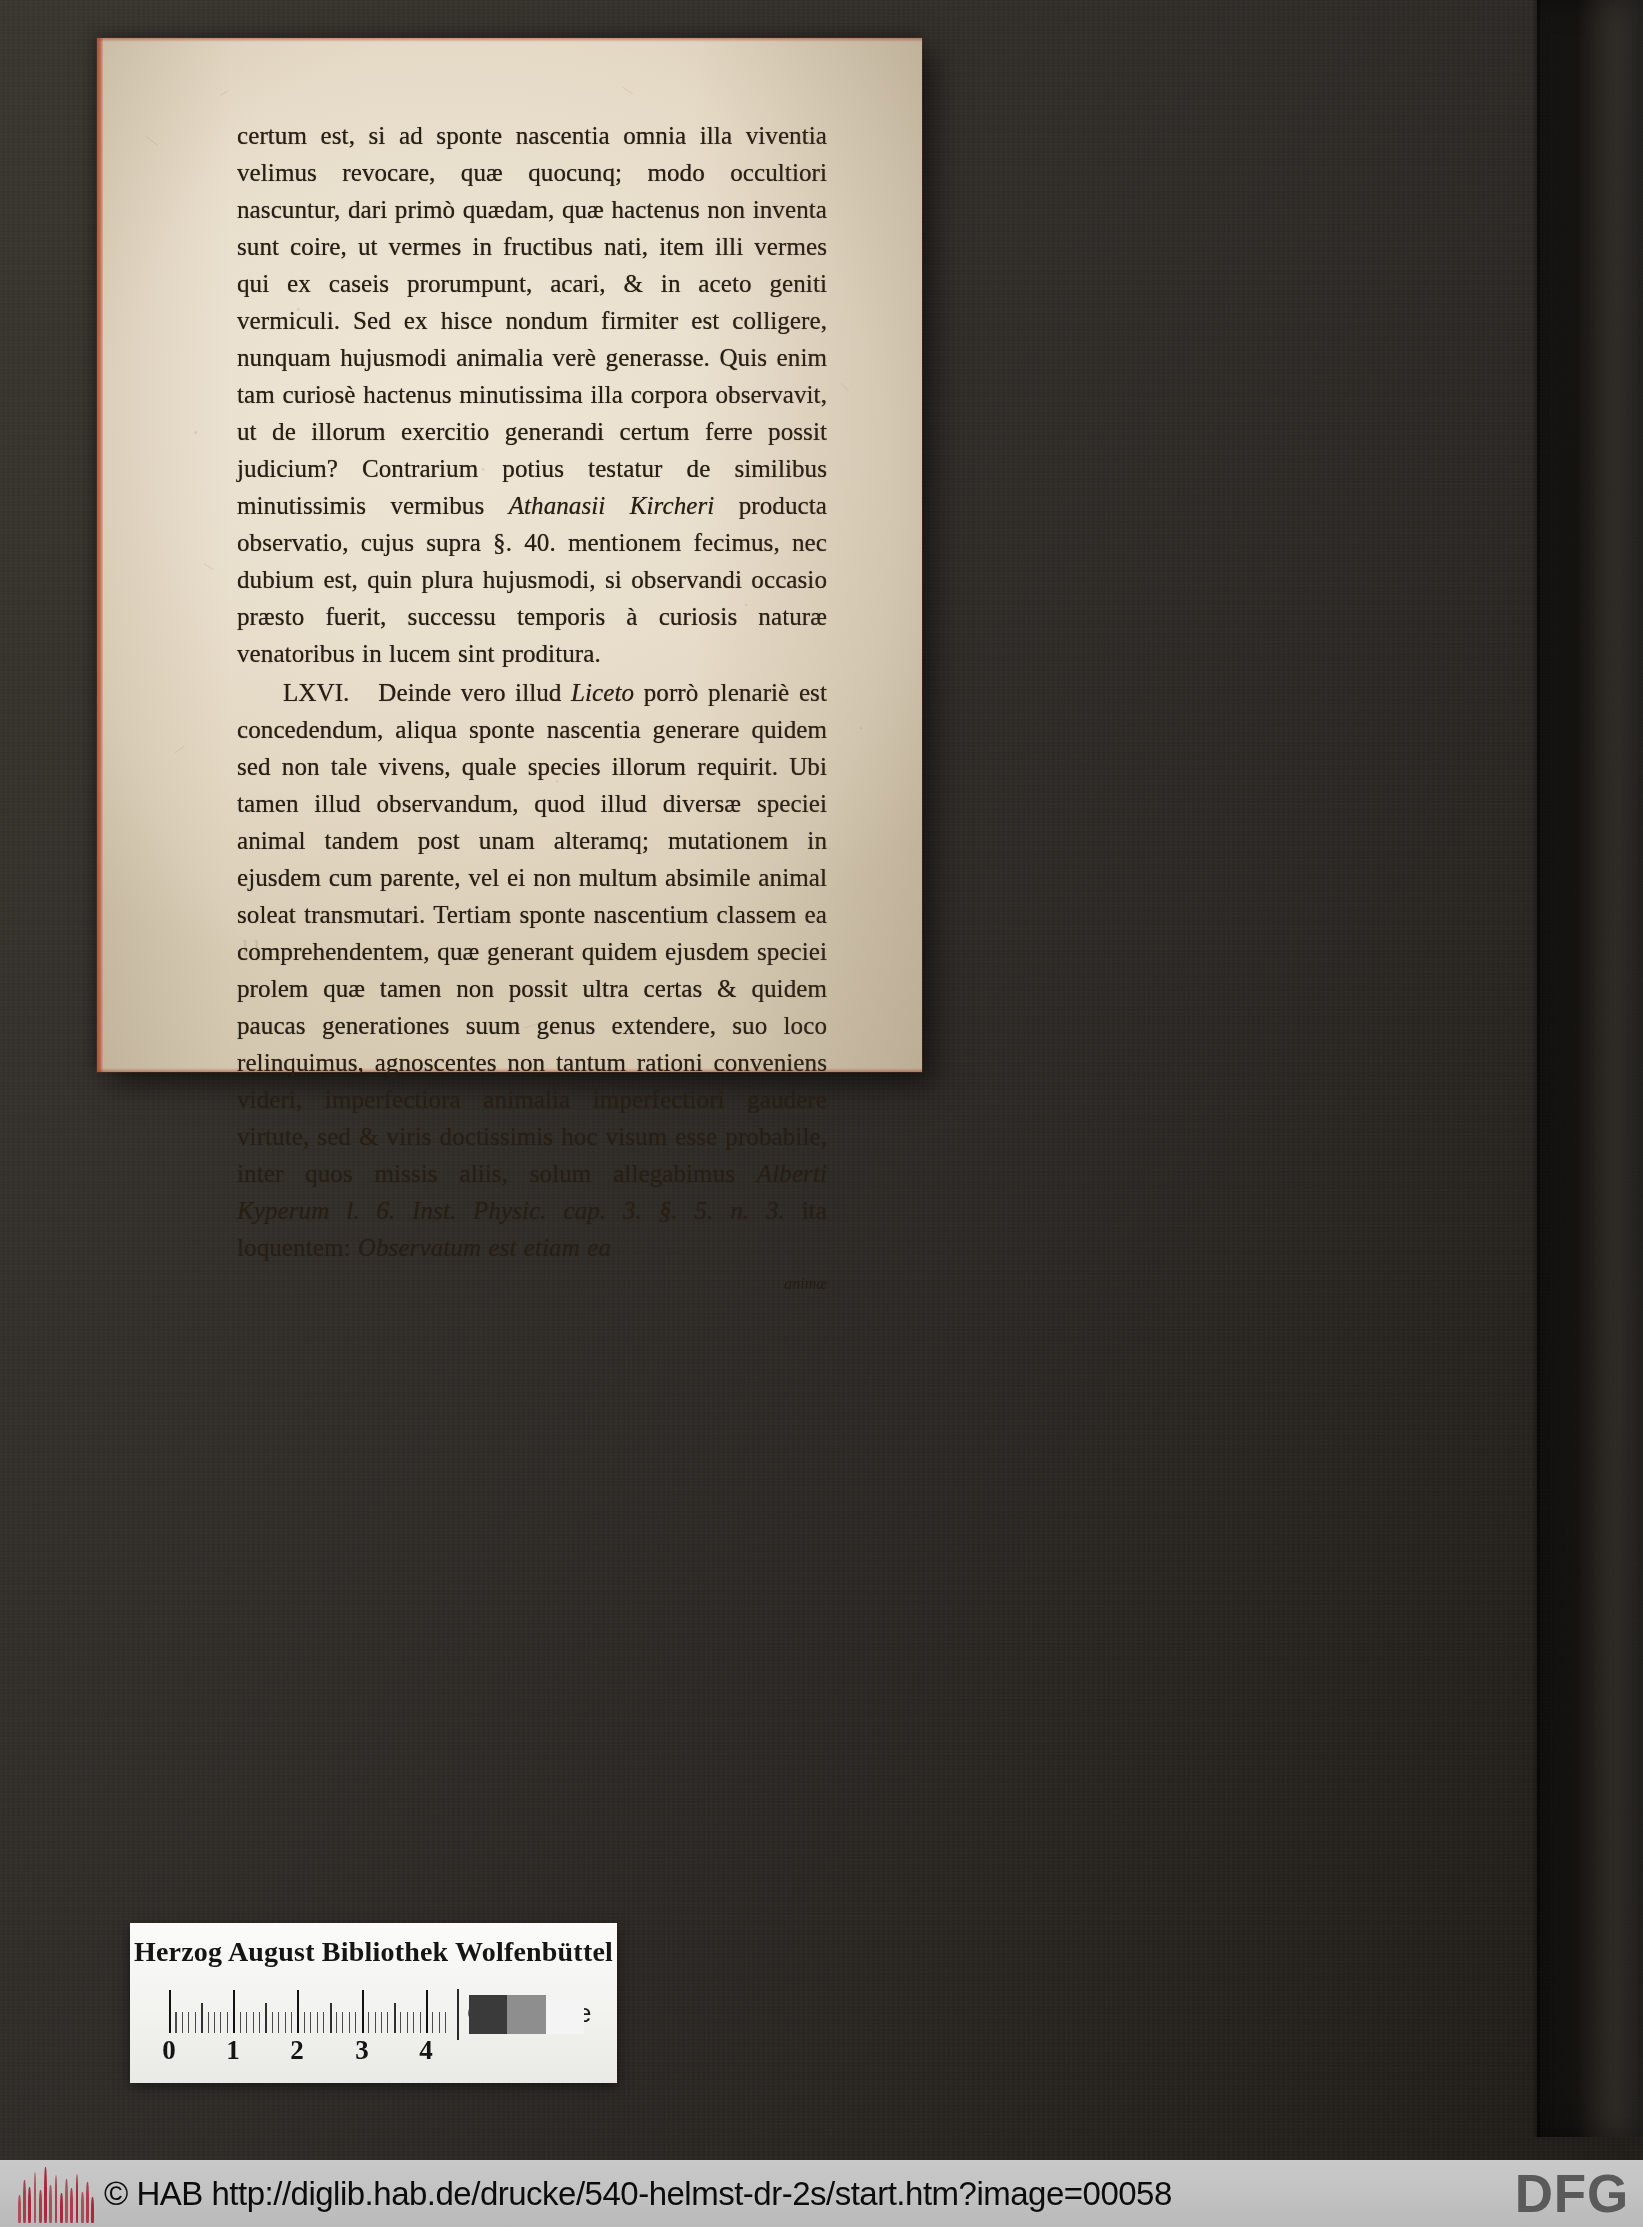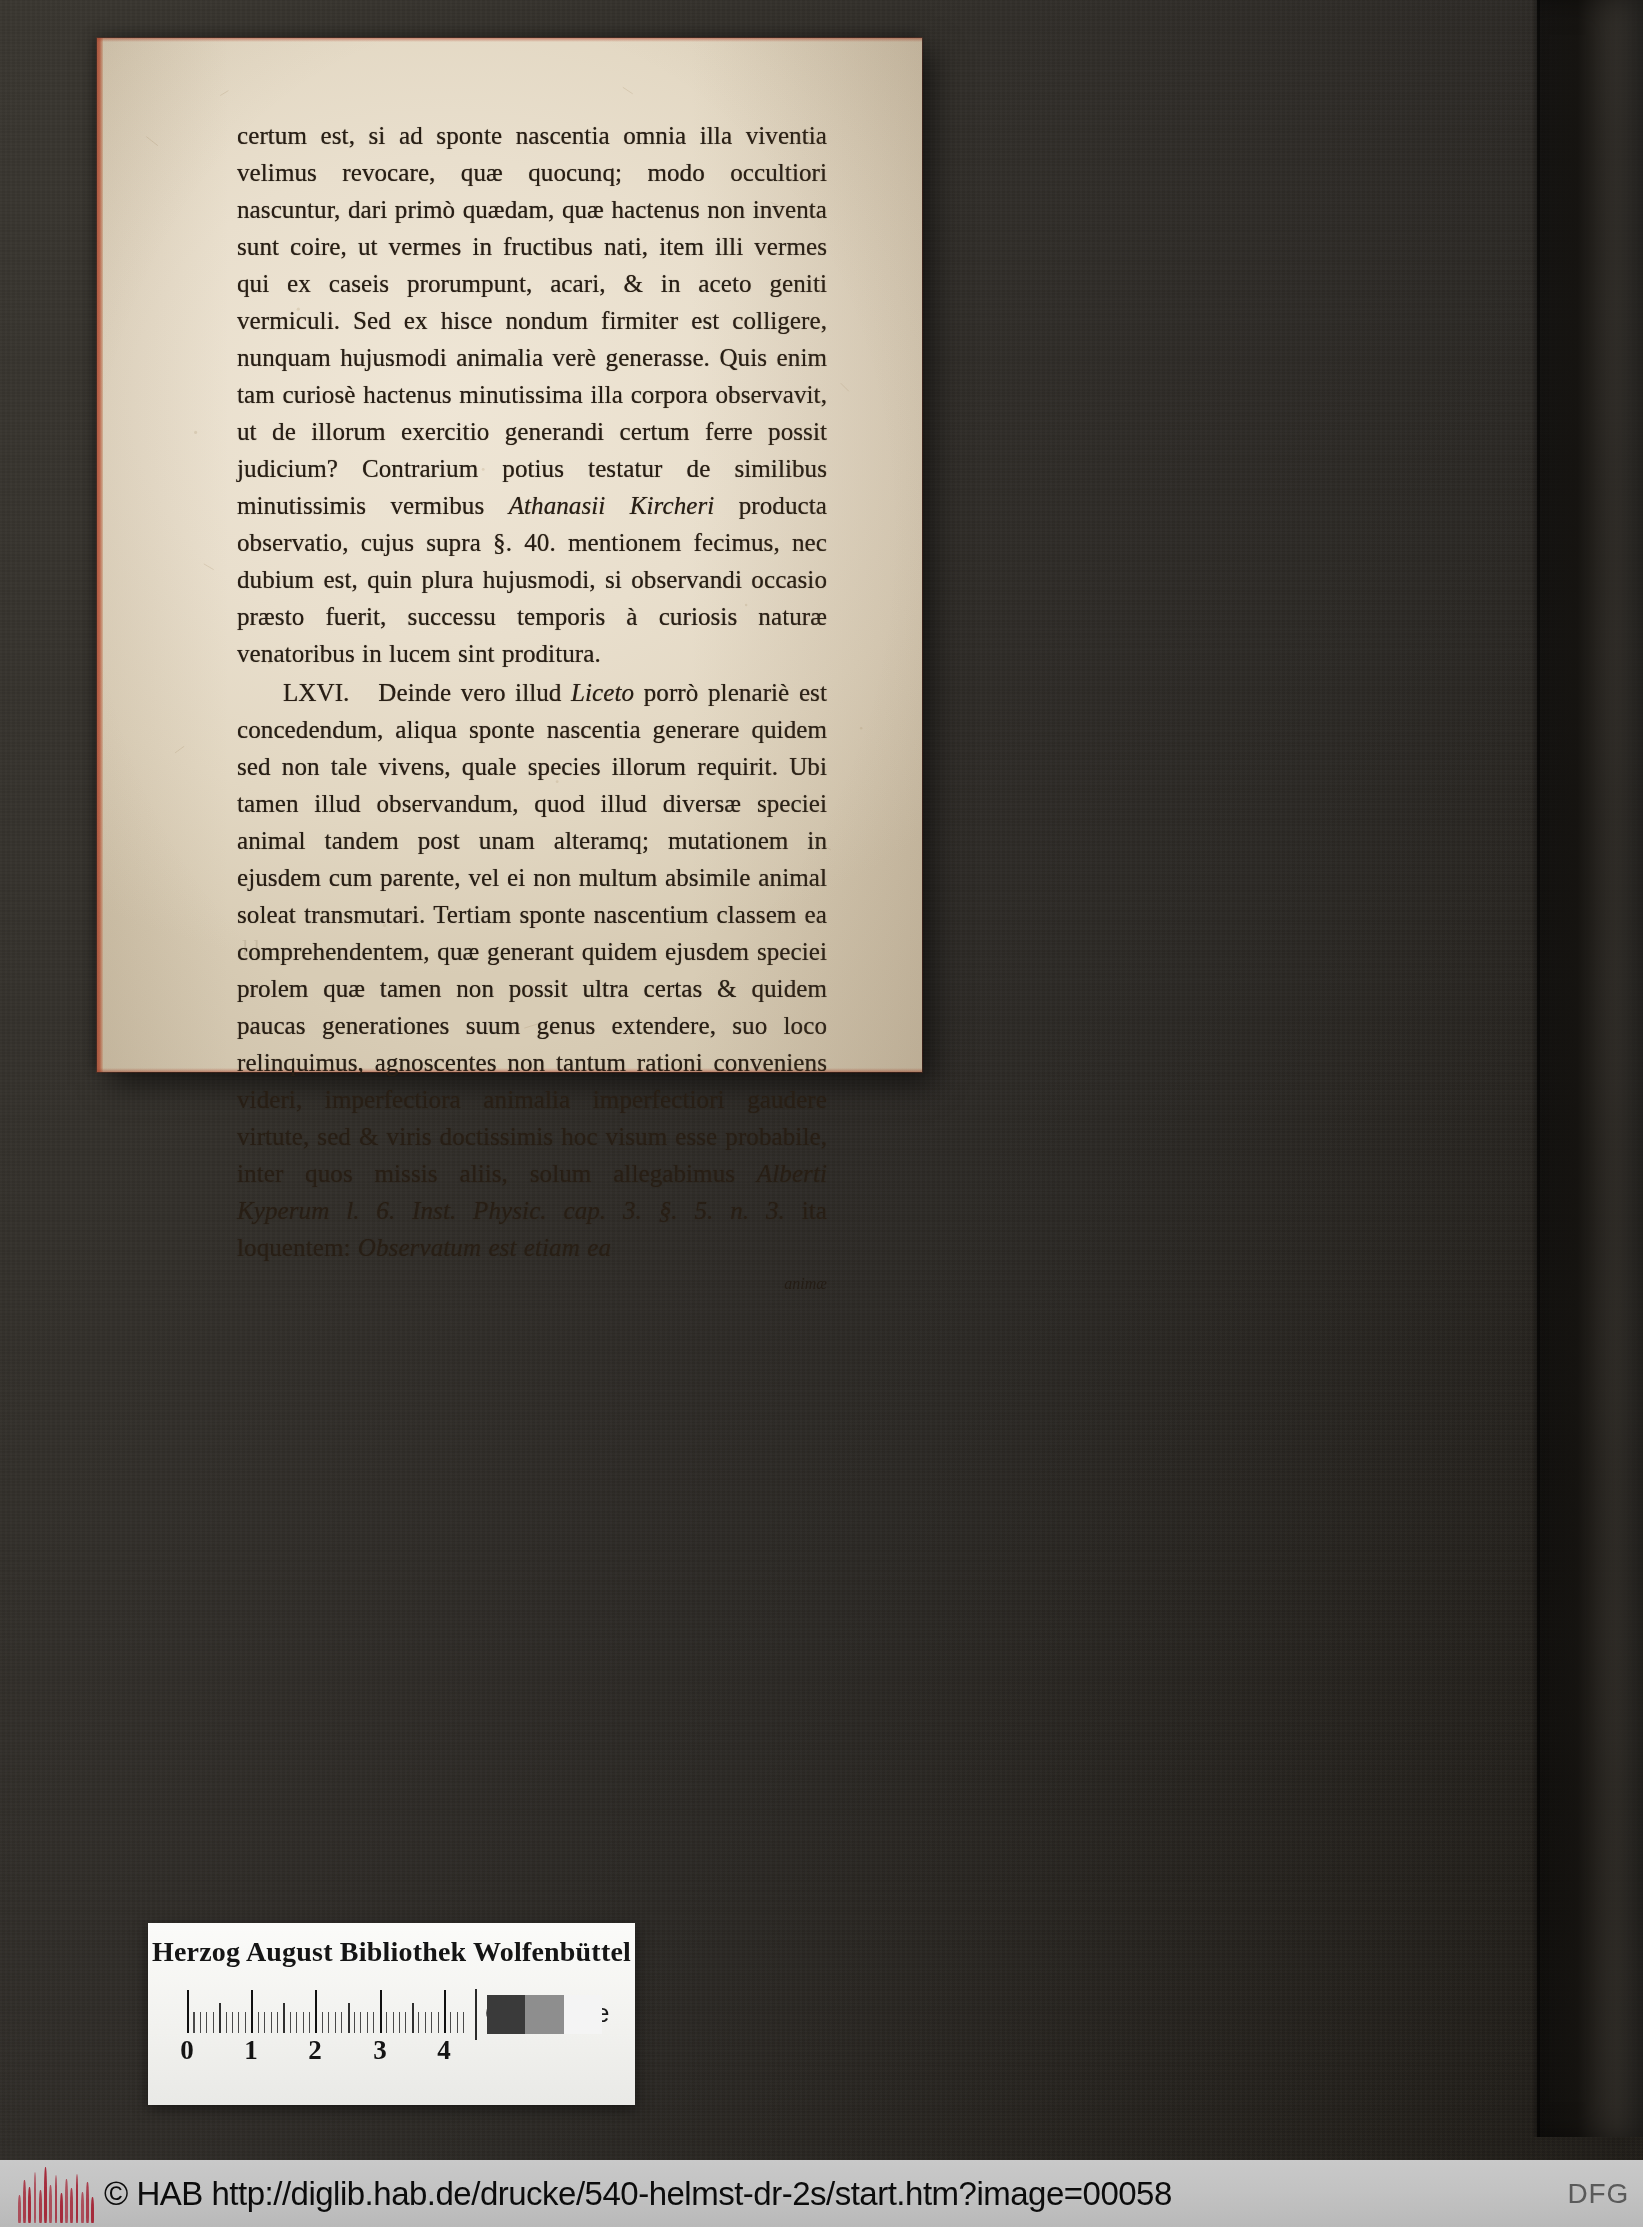--- a/index.html
+++ b/index.html
@@ -108,22 +108,22 @@
     position:absolute; left:145px; top:898px; width:575px; height:49px;
     opacity:.16; filter:blur(0.6px);
     font-family:"Liberation Serif", serif;
     font-size:23px; color:#6b5a42; letter-spacing:5px;
     pointer-events:none;
   }
 
   
   #card {
     position:absolute;
-    left:148px; top:1923px;
-    width:487px; height:182px;
+    left:130px; top:1923px;
+    width:487px; height:160px;
     background:linear-gradient(180deg,#fbfbf9 0%,#f2f2ef 55%,#e9e9e6 100%);
     box-shadow:0 4.1px 13px rgba(0,0,0,.5);
   }
   #cardTitle {
     position:absolute; left:0; right:0; top:13px;
     text-align:center;
     font-family:"Liberation Serif", serif;
     font-weight:bold;
     font-size:28px;
     color:#151515;
@@ -178,21 +178,21 @@
   #footerUrl {
     font-family:"Liberation Sans", sans-serif;
     font-size:33px;
     color:#0c0c0c;
     white-space:nowrap;
     letter-spacing:-0.5px;
   }
   #dfg {
     margin-left:auto; margin-right:15px;
     font-family:"Liberation Sans", sans-serif;
-    font-weight:normal; font-size:28px; color:#5a5a5a;
+    font-weight:bold; font-size:53px; color:#5a5a5a;
     letter-spacing:0.8px;
   }
 </style>
 </head>
 <body>
 
 <div id="scan">
   <div id="board"></div>
   <div id="gutter"></div>
   <div id="gutterEdge"></div>

